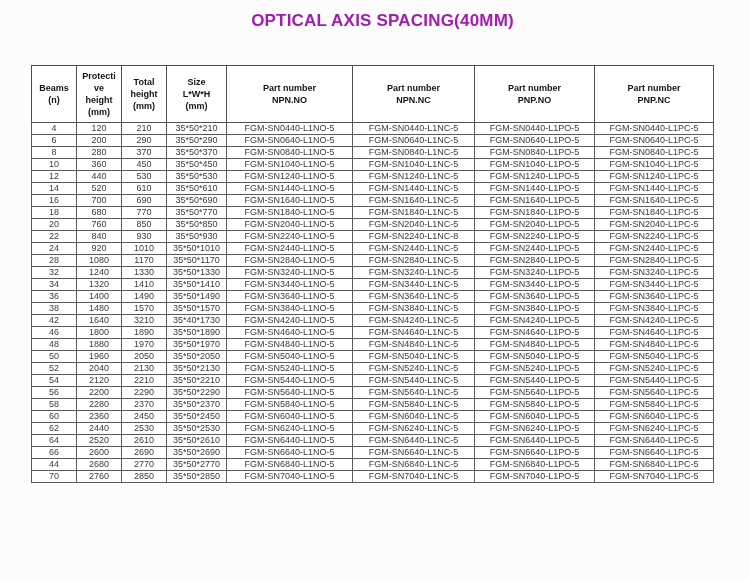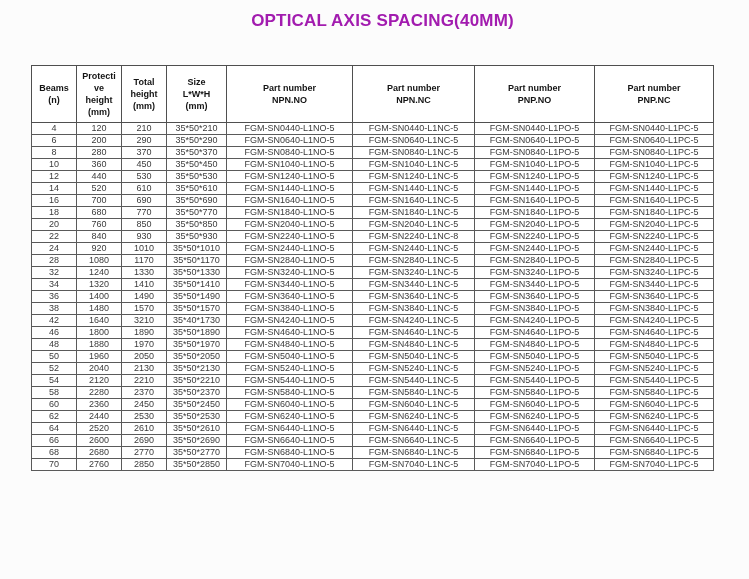--- a/index.html
+++ b/index.html
@@ -316,20 +316,30 @@
           <td>54</td>
           <td>2120</td>
           <td>2210</td>
           <td>35*50*2210</td>
           <td>FGM-SN5440-L1NO-5</td>
           <td>FGM-SN5440-L1NC-5</td>
           <td>FGM-SN5440-L1PO-5</td>
           <td>FGM-SN5440-L1PC-5</td>
         </tr>
         <tr>
+          <td>56</td>
+          <td>2200</td>
+          <td>2290</td>
+          <td>35*50*2290</td>
+          <td>FGM-SN5640-L1NO-5</td>
+          <td>FGM-SN5640-L1NC-5</td>
+          <td>FGM-SN5640-L1PO-5</td>
+          <td>FGM-SN5640-L1PC-5</td>
+        </tr>
+        <tr>
           <td>58</td>
           <td>2280</td>
           <td>2370</td>
           <td>35*50*2370</td>
           <td>FGM-SN5840-L1NO-5</td>
           <td>FGM-SN5840-L1NC-5</td>
           <td>FGM-SN5840-L1PO-5</td>
           <td>FGM-SN5840-L1PC-5</td>
         </tr>
         <tr>
@@ -366,21 +376,21 @@
           <td>66</td>
           <td>2600</td>
           <td>2690</td>
           <td>35*50*2690</td>
           <td>FGM-SN6640-L1NO-5</td>
           <td>FGM-SN6640-L1NC-5</td>
           <td>FGM-SN6640-L1PO-5</td>
           <td>FGM-SN6640-L1PC-5</td>
         </tr>
         <tr>
-          <td>68</td>
+          <td>44</td>
           <td>2680</td>
           <td>2770</td>
           <td>35*50*2770</td>
           <td>FGM-SN6840-L1NO-5</td>
           <td>FGM-SN6840-L1NC-5</td>
           <td>FGM-SN6840-L1PO-5</td>
           <td>FGM-SN6840-L1PC-5</td>
         </tr>
         <tr>
           <td>70</td>

